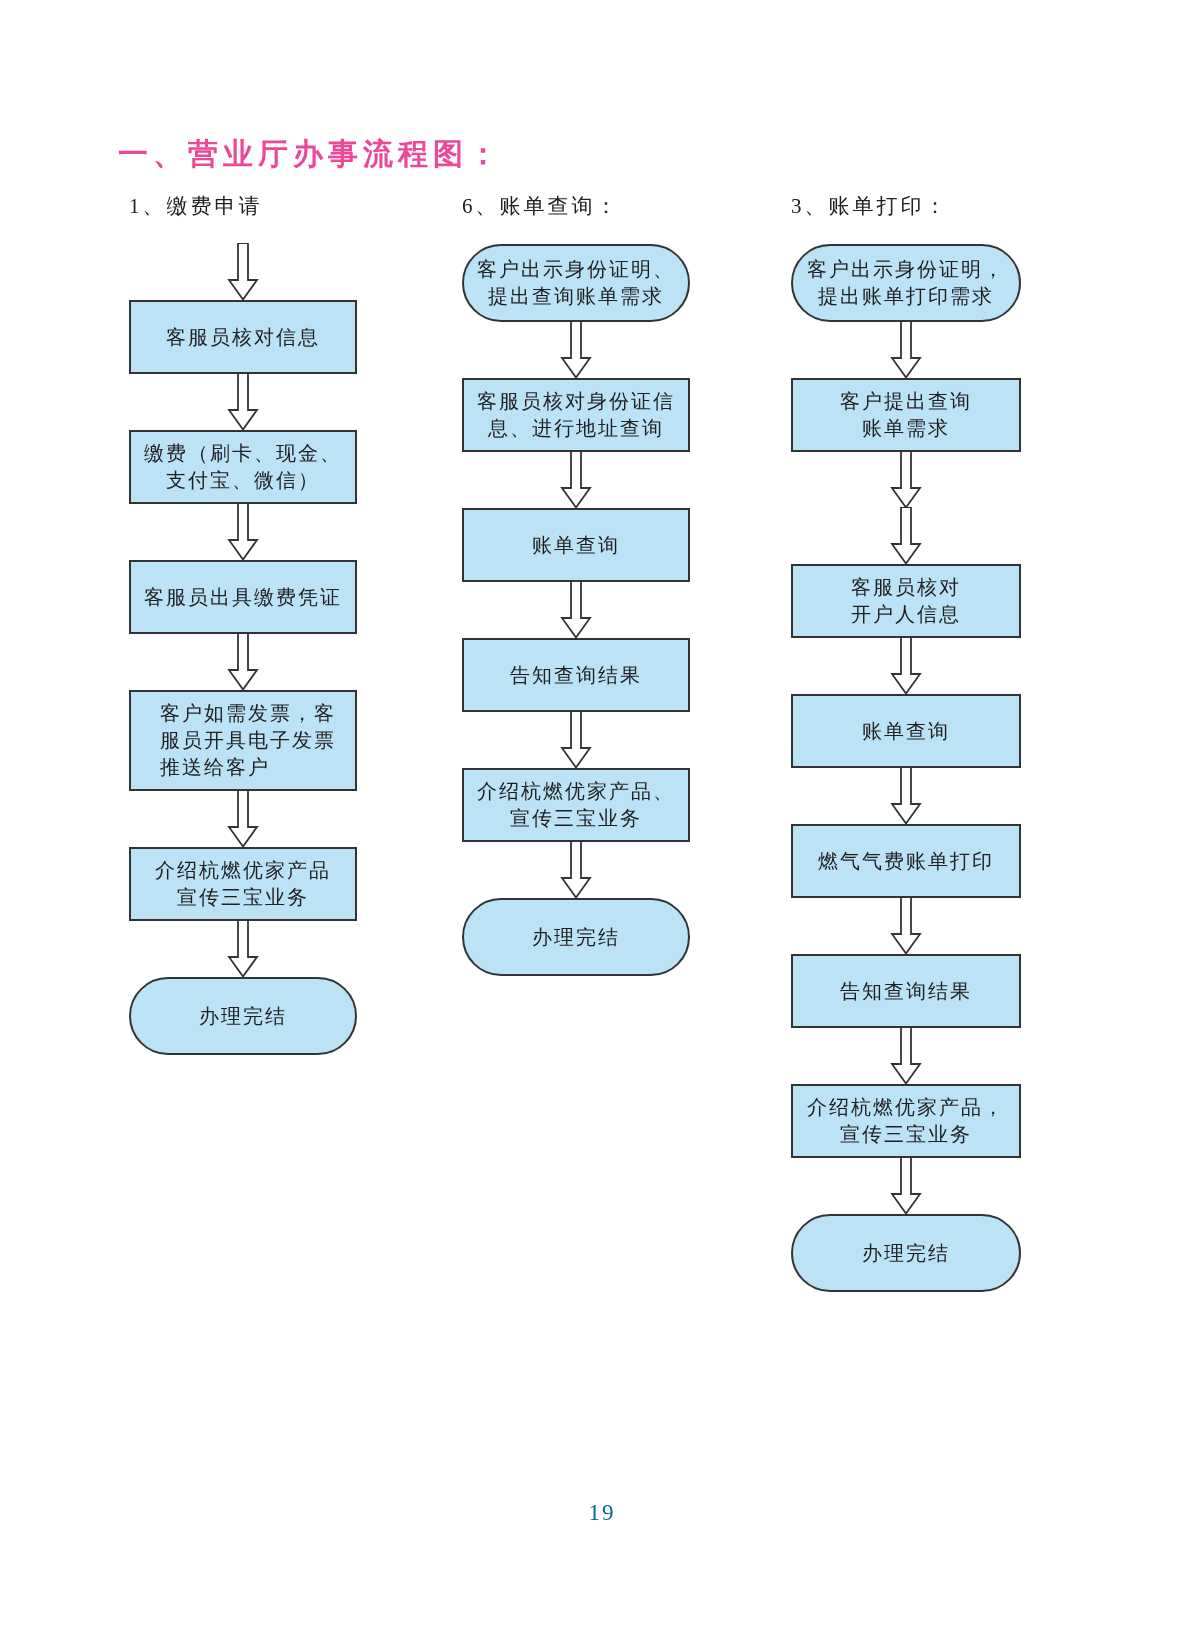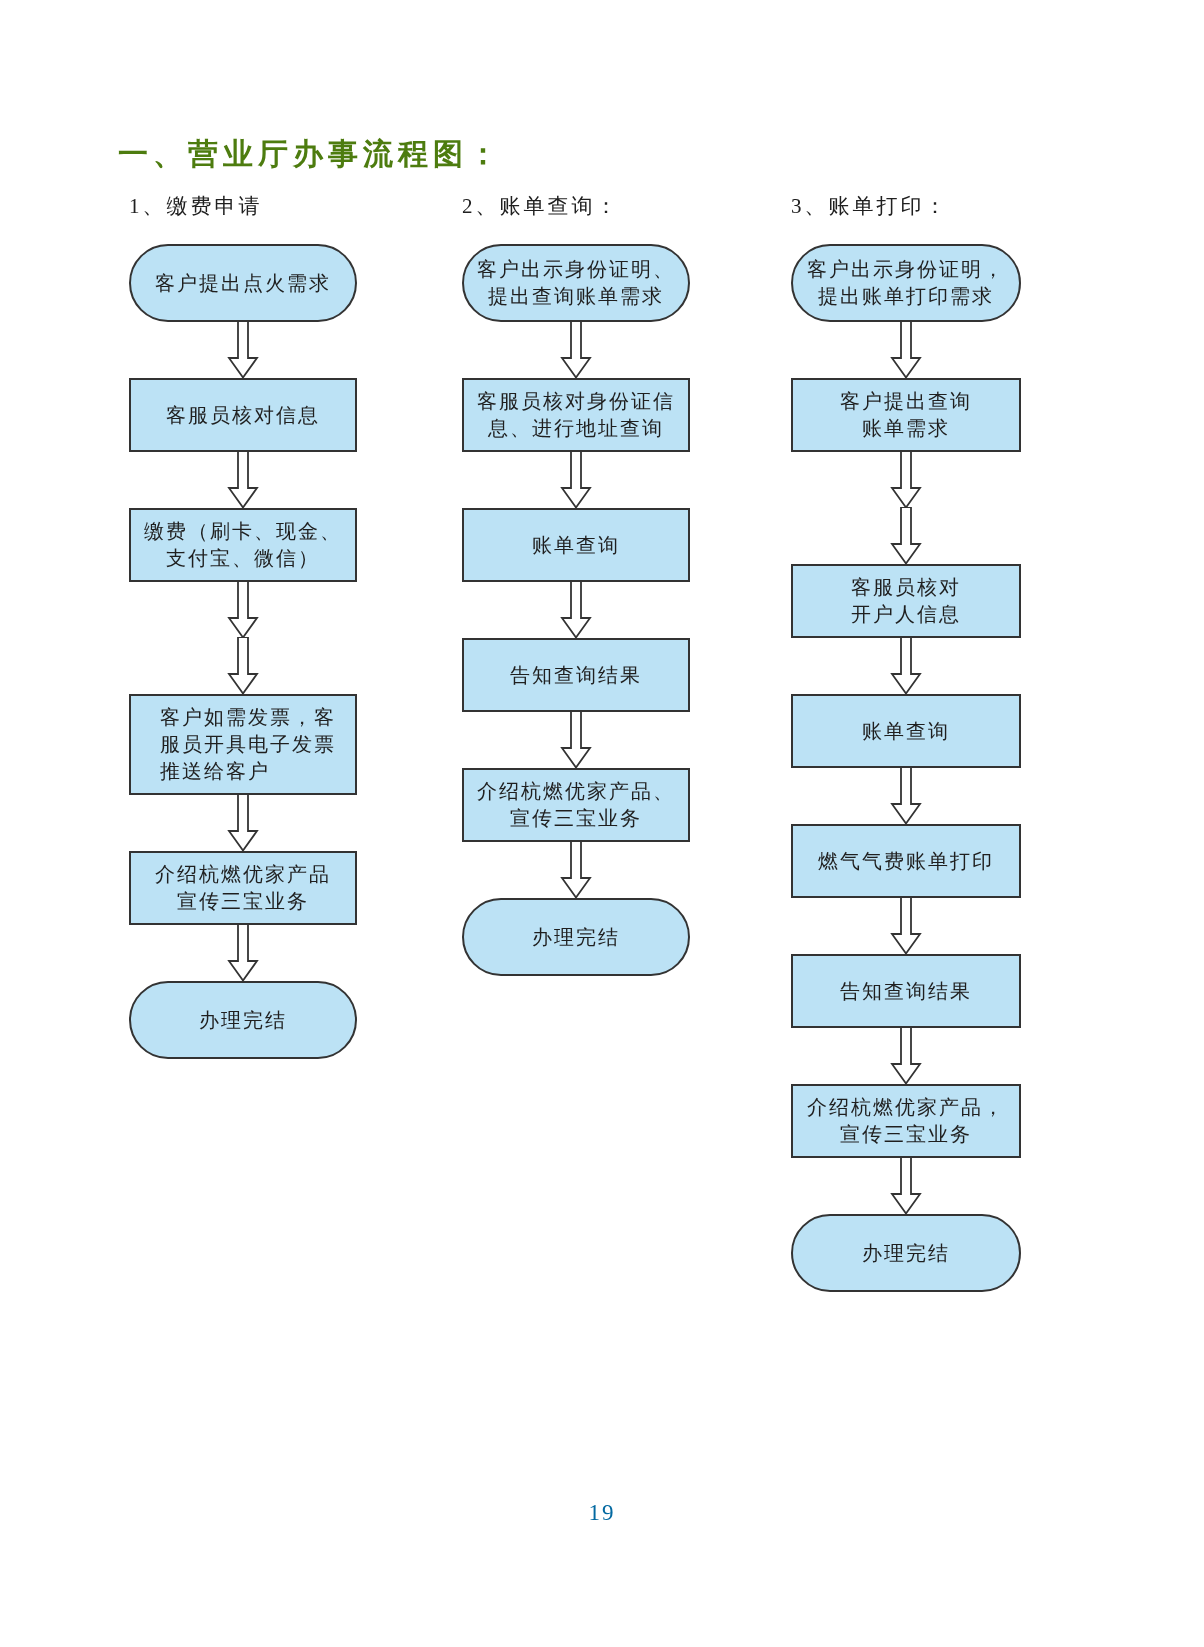--- a/index.html
+++ b/index.html
@@ -12,21 +12,21 @@
   html,body{ background:#ffffff; }
   body{
     width:1204px; height:1647px; position:relative; overflow:hidden;
     font-family:"Liberation Serif", serif;
     background:var(--bg);
   }
   .page-title{
     position:absolute; left:118px; top:134px;
     font-family:"Liberation Sans", sans-serif;
     font-weight:bold; font-size:30px; letter-spacing:5px;
-    color:#4d7c0f; white-space:nowrap;
+    color:#ec4899; white-space:nowrap;
   }
   .columns{ position:absolute; left:0; top:0; width:100%; height:100%; }
   .col{
     position:absolute; top:192px;
     display:flex; flex-direction:column; align-items:center;
   }
   .col:nth-child(1){ left:129px; width:228px; }
   .col:nth-child(2){ left:462px; width:228px; }
   .col:nth-child(3){ left:791px; width:230px;align-items:center; }
   .col-heading{
@@ -55,39 +55,39 @@
   }
 </style>
 </head>
 <body>
 
 <div class="page-title">一、营业厅办事流程图：</div>
 
 <div class="columns" id="columns">
     <div class="col">
       <div class="col-heading">1、缴费申请</div>
-      <div class="node stadium">
-        <div class="node-line">客户提出点火需求</div>
-      </div>
       <svg width="34" height="58" viewBox="0 0 34 58" class="arrow">
         <path d="M12 0 L22 0 L22 37 L31 37 L17 56.5 L3 37 L12 37 Z" fill="#ffffff" stroke="#333333" stroke-width="1.8"></path>
       </svg>
       <div class="node rect">
         <div class="node-line">客服员核对信息</div>
       </div>
       <svg width="34" height="58" viewBox="0 0 34 58" class="arrow">
         <path d="M12 0 L22 0 L22 37 L31 37 L17 56.5 L3 37 L12 37 Z" fill="#ffffff" stroke="#333333" stroke-width="1.8"></path>
       </svg>
       <div class="node rect">
         <div class="node-line">缴费（刷卡、现金、</div>
         <div class="node-line">支付宝、微信）</div>
       </div>
       <svg width="34" height="58" viewBox="0 0 34 58" class="arrow">
         <path d="M12 0 L22 0 L22 37 L31 37 L17 56.5 L3 37 L12 37 Z" fill="#ffffff" stroke="#333333" stroke-width="1.8"></path>
       </svg>
+      <div class="node rect">
+        <div class="node-line">客服员出具缴费凭证</div>
+      </div>
       <svg width="34" height="58" viewBox="0 0 34 58" class="arrow">
         <path d="M12 0 L22 0 L22 37 L31 37 L17 56.5 L3 37 L12 37 Z" fill="#ffffff" stroke="#333333" stroke-width="1.8"></path>
       </svg>
       <div class="node rect align-left">
         <div class="node-line">客户如需发票，客</div>
         <div class="node-line">服员开具电子发票</div>
         <div class="node-line">推送给客户</div>
       </div>
       <svg width="34" height="58" viewBox="0 0 34 58" class="arrow">
         <path d="M12 0 L22 0 L22 37 L31 37 L17 56.5 L3 37 L12 37 Z" fill="#ffffff" stroke="#333333" stroke-width="1.8"></path>
@@ -97,21 +97,21 @@
         <div class="node-line">宣传三宝业务</div>
       </div>
       <svg width="34" height="58" viewBox="0 0 34 58" class="arrow">
         <path d="M12 0 L22 0 L22 37 L31 37 L17 56.5 L3 37 L12 37 Z" fill="#ffffff" stroke="#333333" stroke-width="1.8"></path>
       </svg>
       <div class="node stadium">
         <div class="node-line">办理完结</div>
       </div>
     </div>
     <div class="col">
-      <div class="col-heading">2、账单查询：</div>
+      <div class="col-heading">6、账单查询：</div>
       <div class="node stadium">
         <div class="node-line">客户出示身份证明、</div>
         <div class="node-line">提出查询账单需求</div>
       </div>
       <svg width="34" height="58" viewBox="0 0 34 58" class="arrow">
         <path d="M12 0 L22 0 L22 37 L31 37 L17 56.5 L3 37 L12 37 Z" fill="#ffffff" stroke="#333333" stroke-width="1.8"></path>
       </svg>
       <div class="node rect">
         <div class="node-line">客服员核对身份证信</div>
         <div class="node-line">息、进行地址查询</div>

